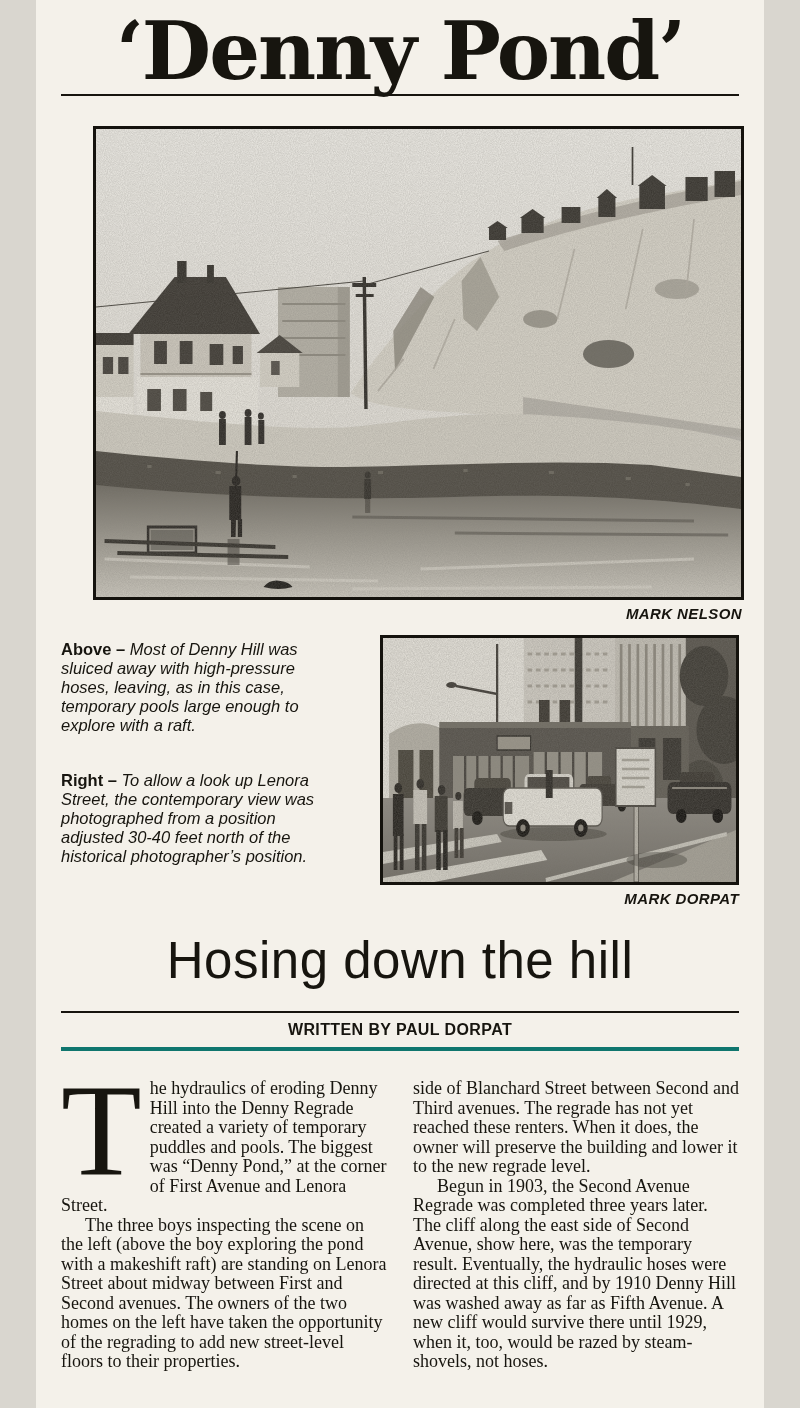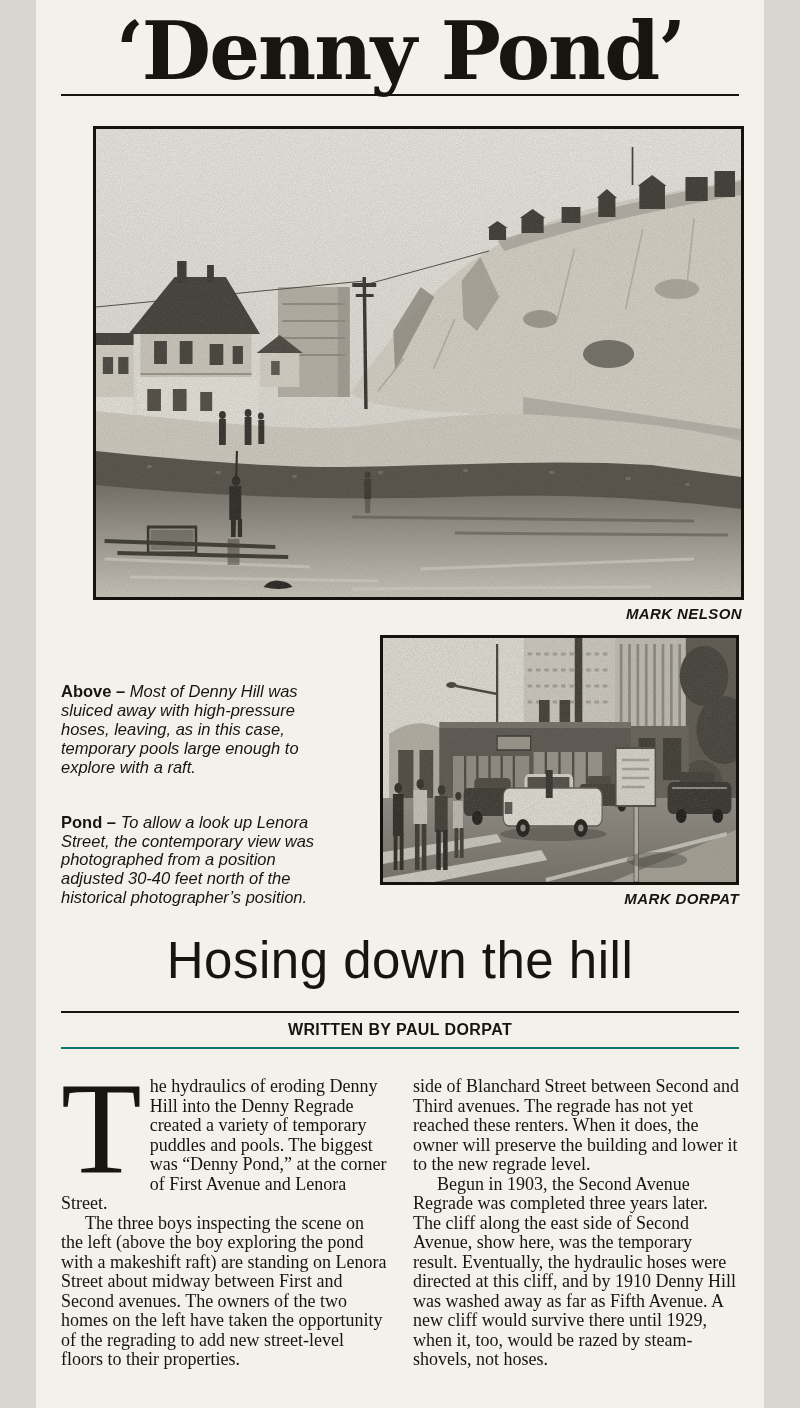--- a/index.html
+++ b/index.html
@@ -20,39 +20,39 @@
   .main-photo-frame{
     margin:30px 20px 0;border:3px solid #14120d;height:468px;
     background:#e6e3db;overflow:hidden;
   }
   .main-photo-frame svg,.photo2-frame svg{display:block;width:100%;height:100%;}
   .photo-credit{
     font-family:"Liberation Sans",sans-serif;font-style:italic;font-weight:700;
     font-size:15px;letter-spacing:.4px;text-align:right;margin:5px 22px 0;
   }
   
-  .mid{display:flex;margin:13px 25px 0;align-items:flex-end;}
+  .mid{display:flex;margin:13px 25px 0;}
   .captions{
     width:272px;flex:none;padding-top:5px;
     font-family:"Liberation Sans",sans-serif;font-style:italic;
     font-size:16.5px;line-height:1.15;
   }
   .caption{margin:0 0 36px 0;}
   .caption:last-child{margin-bottom:0;}
   .caption-lead{font-style:normal;font-weight:700;}
   .photo2-col{flex:1;margin-left:10px;}
   .photo2-frame{border:3px solid #14120d;height:244px;background:#e6e3db;overflow:hidden;}
   .photo2-credit{margin-right:0;}
   
   .headline{
     font-family:"Liberation Sans",sans-serif;font-weight:400;
     font-size:51px;letter-spacing:.5px;text-align:center;margin-top:24px;
   }
   .byline-bar{
-    margin:21px 25px 0;border-top:2px solid #16140e;border-bottom:2px solid #0f766e;
+    margin:21px 25px 0;border-top:2px solid #16140e;border-bottom:4px solid #0f766e;
     padding:8px 0;text-align:center;
   }
   .byline{
     font-family:"Liberation Sans",sans-serif;font-weight:700;
     font-size:16px;letter-spacing:.4px;
   }
   
   .article{display:flex;gap:26px;margin:28px 25px 0;font-size:18px;line-height:19.5px;}
   .col{flex:1;min-width:0;}
   .col p{margin:0;text-indent:24px;}
@@ -253,21 +253,21 @@
   </figure>
 
   <div class="mid">
     <div class="captions">
       <p class="caption">
         <span class="caption-lead">Above</span>
         <span class="caption-lead">–</span>
         <span>Most of Denny Hill was sluiced away with high-pressure hoses, leaving, as in this case, temporary pools large enough to explore with a raft.</span>
       </p>
       <p class="caption">
-        <span class="caption-lead">Pond</span>
+        <span class="caption-lead">Right</span>
         <span class="caption-lead">–</span>
         <span>To allow a look up Lenora Street, the contemporary view was photographed from a position adjusted 30-40 feet north of the historical photographer’s position.</span>
       </p>
     </div>
 
     <figure class="photo2-col">
       <div class="photo2-frame">
         <svg viewBox="0 0 464 244" preserveAspectRatio="none">
           <defs>
             <linearGradient id="st2" x1="0" y1="0" x2="0" y2="1">

